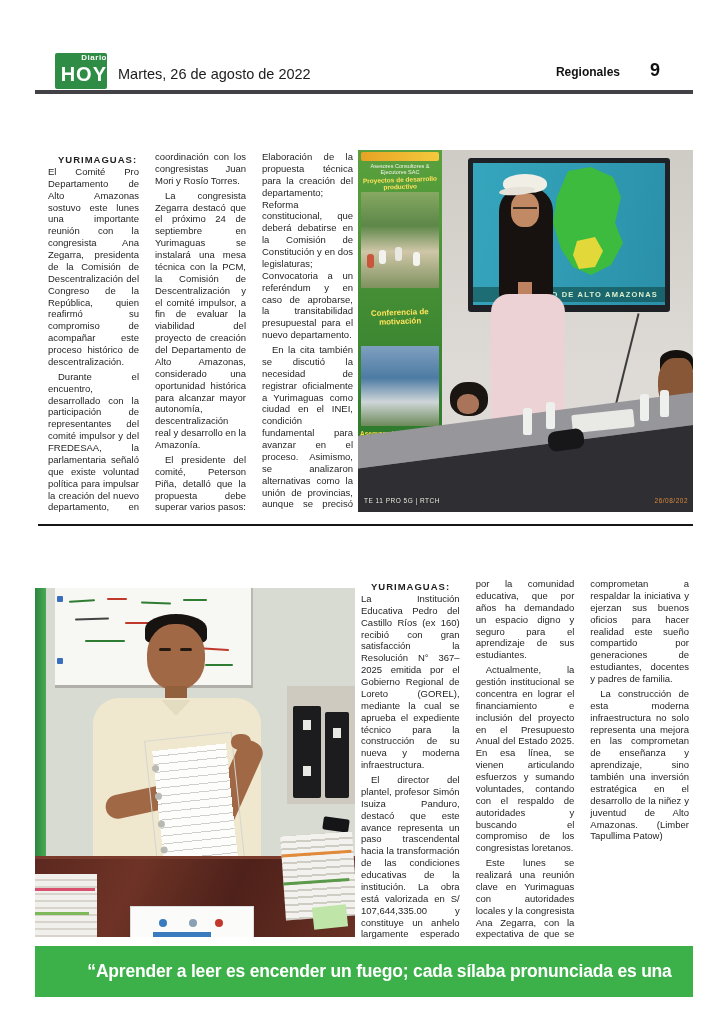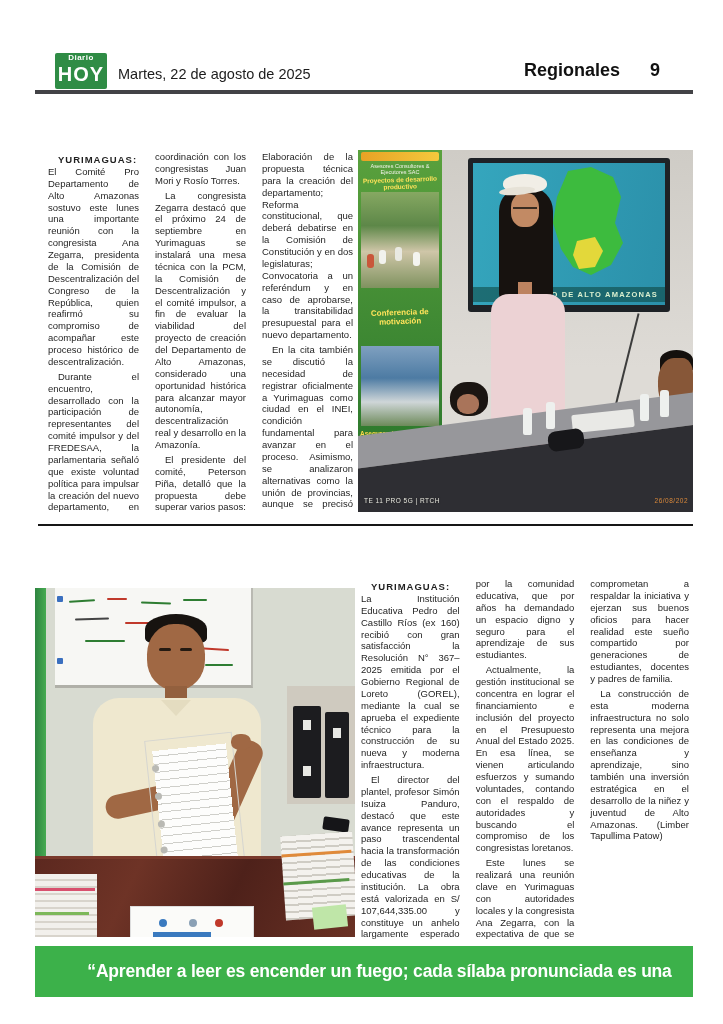--- a/index.html
+++ b/index.html
@@ -1,26 +1,26 @@
 <!DOCTYPE html>
 <html lang="es"><head>
 <meta charset="utf-8">
 <style>
   html,body{margin:0;padding:0;background:#fff;}
   .page{position:relative;width:723px;height:1024px;background:#ffffff;
         font-family:"Liberation Sans", sans-serif;color:#1f1f1f;overflow:hidden;}
 
   
   .logo{position:absolute;left:55px;top:53px;width:52px;height:36px;background:#2f8c45;
-        color:#fff;text-align:center;border-radius:2px;}
+        color:#fff;text-align:right;border-radius:2px;}
   .logo-top{display:block;font-size:8px;font-weight:700;line-height:10px;letter-spacing:.5px;}
   .logo-main{display:block;font-size:20px;font-weight:700;line-height:22px;letter-spacing:1px;}
   .date{position:absolute;left:118px;top:66px;font-size:14.5px;color:#1c1c1c;}
   .hdr-right{position:absolute;right:63px;top:60px;display:flex;gap:30px;align-items:baseline;}
-  .section{font-size:18px;font-weight:700;color:#111;text-align:center;}
+  .section{font-size:12px;font-weight:700;color:#111;text-align:center;}
   .pageno{font-size:18px;font-weight:700;color:#111;}
   .hdr-rule{position:absolute;left:35px;right:30px;top:90px;height:4px;background:#424246;}
 
   
   .headline{position:absolute;left:30px;right:22px;text-align:center;font-weight:700;color:#141414;
             font-size:23px;line-height:1.14;letter-spacing:-0.3px;}
   .h1{top:98px;}
   .mid-rule{position:absolute;left:38px;right:30px;top:524px;height:2px;background:#161616;}
   .h2{top:530px;}
 
@@ -126,21 +126,21 @@
 </style>
 </head>
 <body>
 
 <div class="page">
 
   <div class="logo">
     <span class="logo-top">Diario</span>
     <span class="logo-main">HOY</span>
   </div>
-  <span class="date">Martes, 22 de agosto de 2025</span>
+  <span class="date">Martes, 26 de agosto de 2022</span>
   <div class="hdr-right">
     <span class="section">Regionales</span>
     <span class="pageno">9</span>
   </div>
   <div class="hdr-rule"></div>
 
   <div class="headline h1">
   </div>
 
   <div class="art-text a1">
@@ -280,20 +280,20 @@
       <div class="dot" style="left:84px;top:12px;width:8px;height:8px;background:#c0392b;"></div>
     </div>
     <div class="abs p2-folder-blue"></div>
   </div>
 
   <div class="art-text a2">
     <p class="para"><span class="lead">YURIMAGUAS: </span><span>La Institución Educativa Pedro del Castillo Ríos (ex 160) recibió con gran satisfacción la Resolución N° 367–2025 emitida por el Gobierno Regional de Loreto (GOREL), mediante la cual se aprueba el expediente técnico para la construcción de su nueva y moderna infraestructura.</span></p>
     <p class="para"><span>El director del plantel, profesor Simón Isuiza Panduro, destacó que este avance representa un paso trascendental hacia la transformación de las condiciones educativas de la institución. La obra está valorizada en S/ 107,644,335.00 y constituye un anhelo largamente esperado por la comunidad educativa, que por años ha demandado un espacio digno y seguro para el aprendizaje de sus estudiantes.</span></p>
     <p class="para"><span>Actualmente, la gestión institucional se concentra en lograr el financiamiento e inclusión del proyecto en el Presupuesto Anual del Estado 2025. En esa línea, se vienen articulando esfuerzos y sumando voluntades, contando con el respaldo de autoridades y buscando el compromiso de los congresistas loretanos.</span></p>
     <p class="para"><span>Este lunes se realizará una reunión clave en Yurimaguas con autoridades locales y la congresista Ana Zegarra, con la expectativa de que se comprometan a respaldar la iniciativa y ejerzan sus buenos oficios para hacer realidad este sueño compartido por generaciones de estudiantes, docentes y padres de familia.</span></p>
-    <p class="para"><span>La construcción de esta moderna infraestructura no solo representa una mejora en las condiciones de enseñanza y aprendizaje, sino también una inversión estratégica en el desarrollo de la niñez y juventud de Alto Amazonas. (Limber Tapullima Patow)</span></p>
+    <p class="para"><span>La construcción de esta moderna infraestructura no solo representa una mejora en las comprometan de enseñanza y aprendizaje, sino también una inversión estratégica en el desarrollo de la niñez y juventud de Alto Amazonas. (Limber Tapullima Patow)</span></p>
   </div>
 
   <div class="quote-banner">
     <span class="quote-text">“Aprender a leer es encender un fuego; cada sílaba pronunciada es una chispa”.</span>
   </div>
 
 </div>
 
 </body></html>

